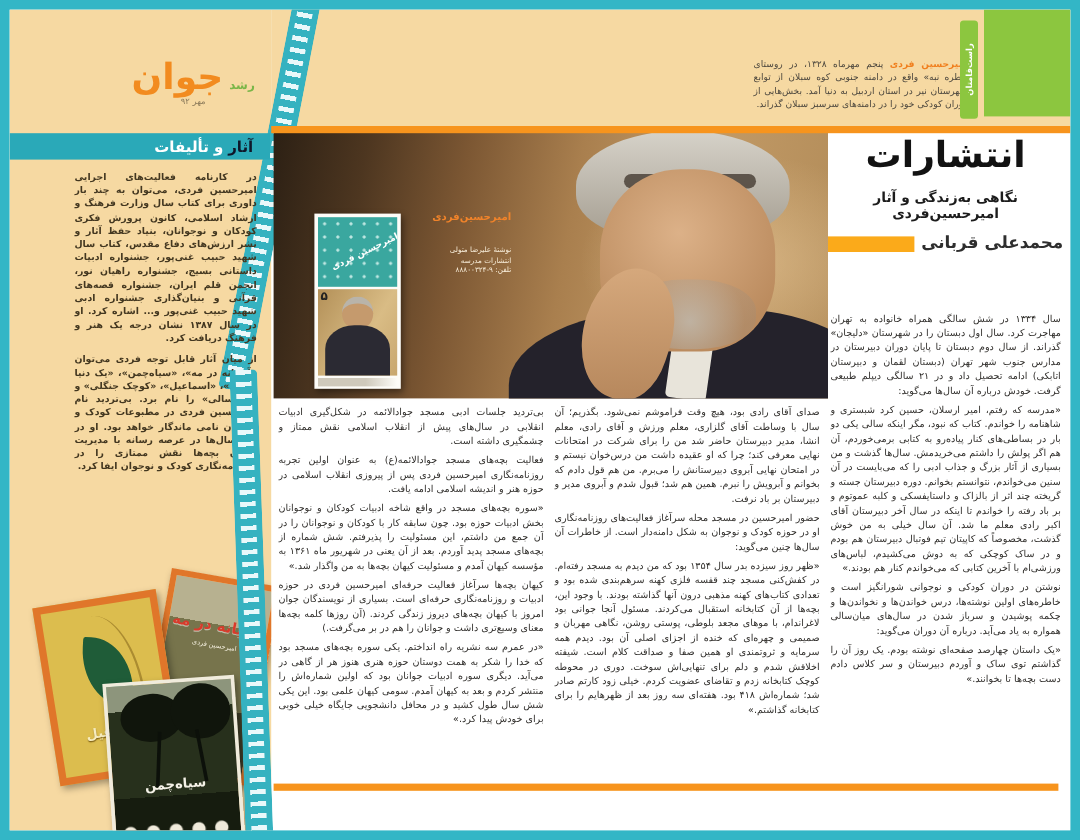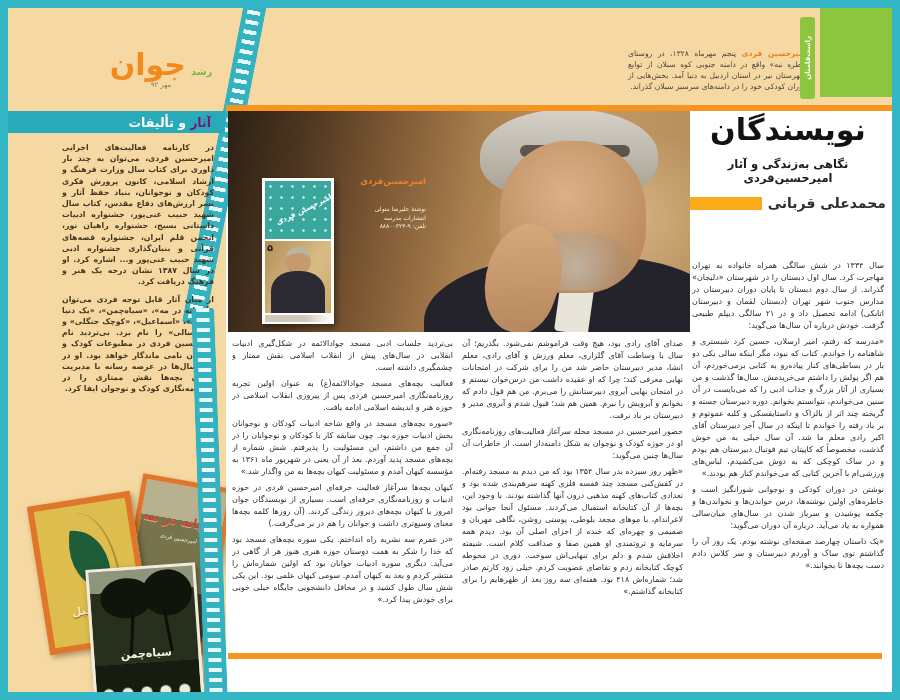--- a/index.html
+++ b/index.html
@@ -29,21 +29,21 @@
 
   
   .green-block{left:812px;top:0;width:72px;height:89px;background:#8cc63f;z-index:3;}
   .green-tab{left:792px;top:9px;width:15px;height:82px;background:#8cc63f;border-radius:3px;z-index:3;
              display:flex;align-items:center;justify-content:center;}
   .green-tab span{writing-mode:vertical-rl;transform:rotate(180deg);color:#fff;font-size:7px;font-weight:700;letter-spacing:1px;}
 
   
   .section-bar{left:0;top:103px;width:217px;height:22px;background:#2aa9b8;z-index:4;direction:rtl;
                display:flex;align-items:center;padding-right:14px;color:#fff;font-weight:700;font-size:12.5px;}
-  .section-bar .w1{color:#701a75;margin-left:4px;}
+  .section-bar .w1{color:#0f172a;margin-left:4px;}
 
   
   .sidebar-text{left:54px;top:134px;width:152px;height:330px;overflow:hidden;z-index:4;
                 font-size:7.8px;line-height:11.2px;font-weight:700;color:#433720;text-align:justify;}
   .sidebar-text p{margin:0 0 6px;}
 
   
   .strip{background-color:#35b2c0;background-image:repeating-linear-gradient(180deg,#e9f8fa 0 4px,rgba(0,0,0,0) 4px 10px);
          background-size:13px 100%;background-position:center top;background-repeat:no-repeat;border-radius:4px;z-index:2;}
   .strip-diag{left:206px;top:-20px;width:23px;height:340px;transform:rotate(11deg);}
@@ -220,21 +220,21 @@
   </div>
 
   <div class="abs photo-caption">
     <div class="cap-title">امیرحسین‌فردی</div>
     <div class="small">نوشتهٔ علیرضا متولی</div>
     <div class="small">انتشارات مدرسه</div>
     <div class="small">تلفن: ۹-۸۸۸۰۰۳۲۴</div>
   </div>
 
   <div class="abs headline">
-    <div class="t1">نویسندگان</div>
+    <div class="t1">انتشارات</div>
     <div class="sub">نگاهی به‌زندگی و آثار امیرحسین‌فردی</div>
     <div class="byline-row">
       <span class="byline-name">محمدعلی قربانی</span>
       <span class="byline-bar"></span>
     </div>
   </div>
 
   <div class="abs col col-right">
       <p>سال ۱۳۳۴ در شش سالگی همراه خانواده به تهران مهاجرت کرد. سال اول دبستان را در شهرستان «دلیجان» گذراند. از سال دوم دبستان تا پایان دوران دبیرستان در مدارس جنوب شهر تهران (دبستان لقمان و دبیرستان اتابکی) ادامه تحصیل داد و در ۲۱ سالگی دیپلم طبیعی گرفت. خودش درباره آن سال‌ها می‌گوید:</p>
       <p>«مدرسه که رفتم، امیر ارسلان، حسین کرد شبستری و شاهنامه را خواندم. کتاب که نبود، مگر اینکه سالی یکی دو بار در بساطی‌های کنار پیاده‌رو به کتابی برمی‌خوردم، آن هم اگر پولش را داشتم می‌خریدمش. سال‌ها گذشت و من بسیاری از آثار بزرگ و جذاب ادبی را که می‌بایست در آن سنین می‌خواندم، نتوانستم بخوانم. دوره دبیرستان جسته و گریخته چند اثر از بالزاک و داستایفسکی و کلبه عموتوم و بر باد رفته را خواندم تا اینکه در سال آخر دبیرستان آقای اکبر رادی معلم ما شد. آن سال خیلی به من خوش گذشت، مخصوصاً که کاپیتان تیم فوتبال دبیرستان هم بودم و در ساک کوچکی که به دوش می‌کشیدم، لباس‌های ورزشی‌ام با آخرین کتابی که می‌خواندم کنار هم بودند.»</p>

